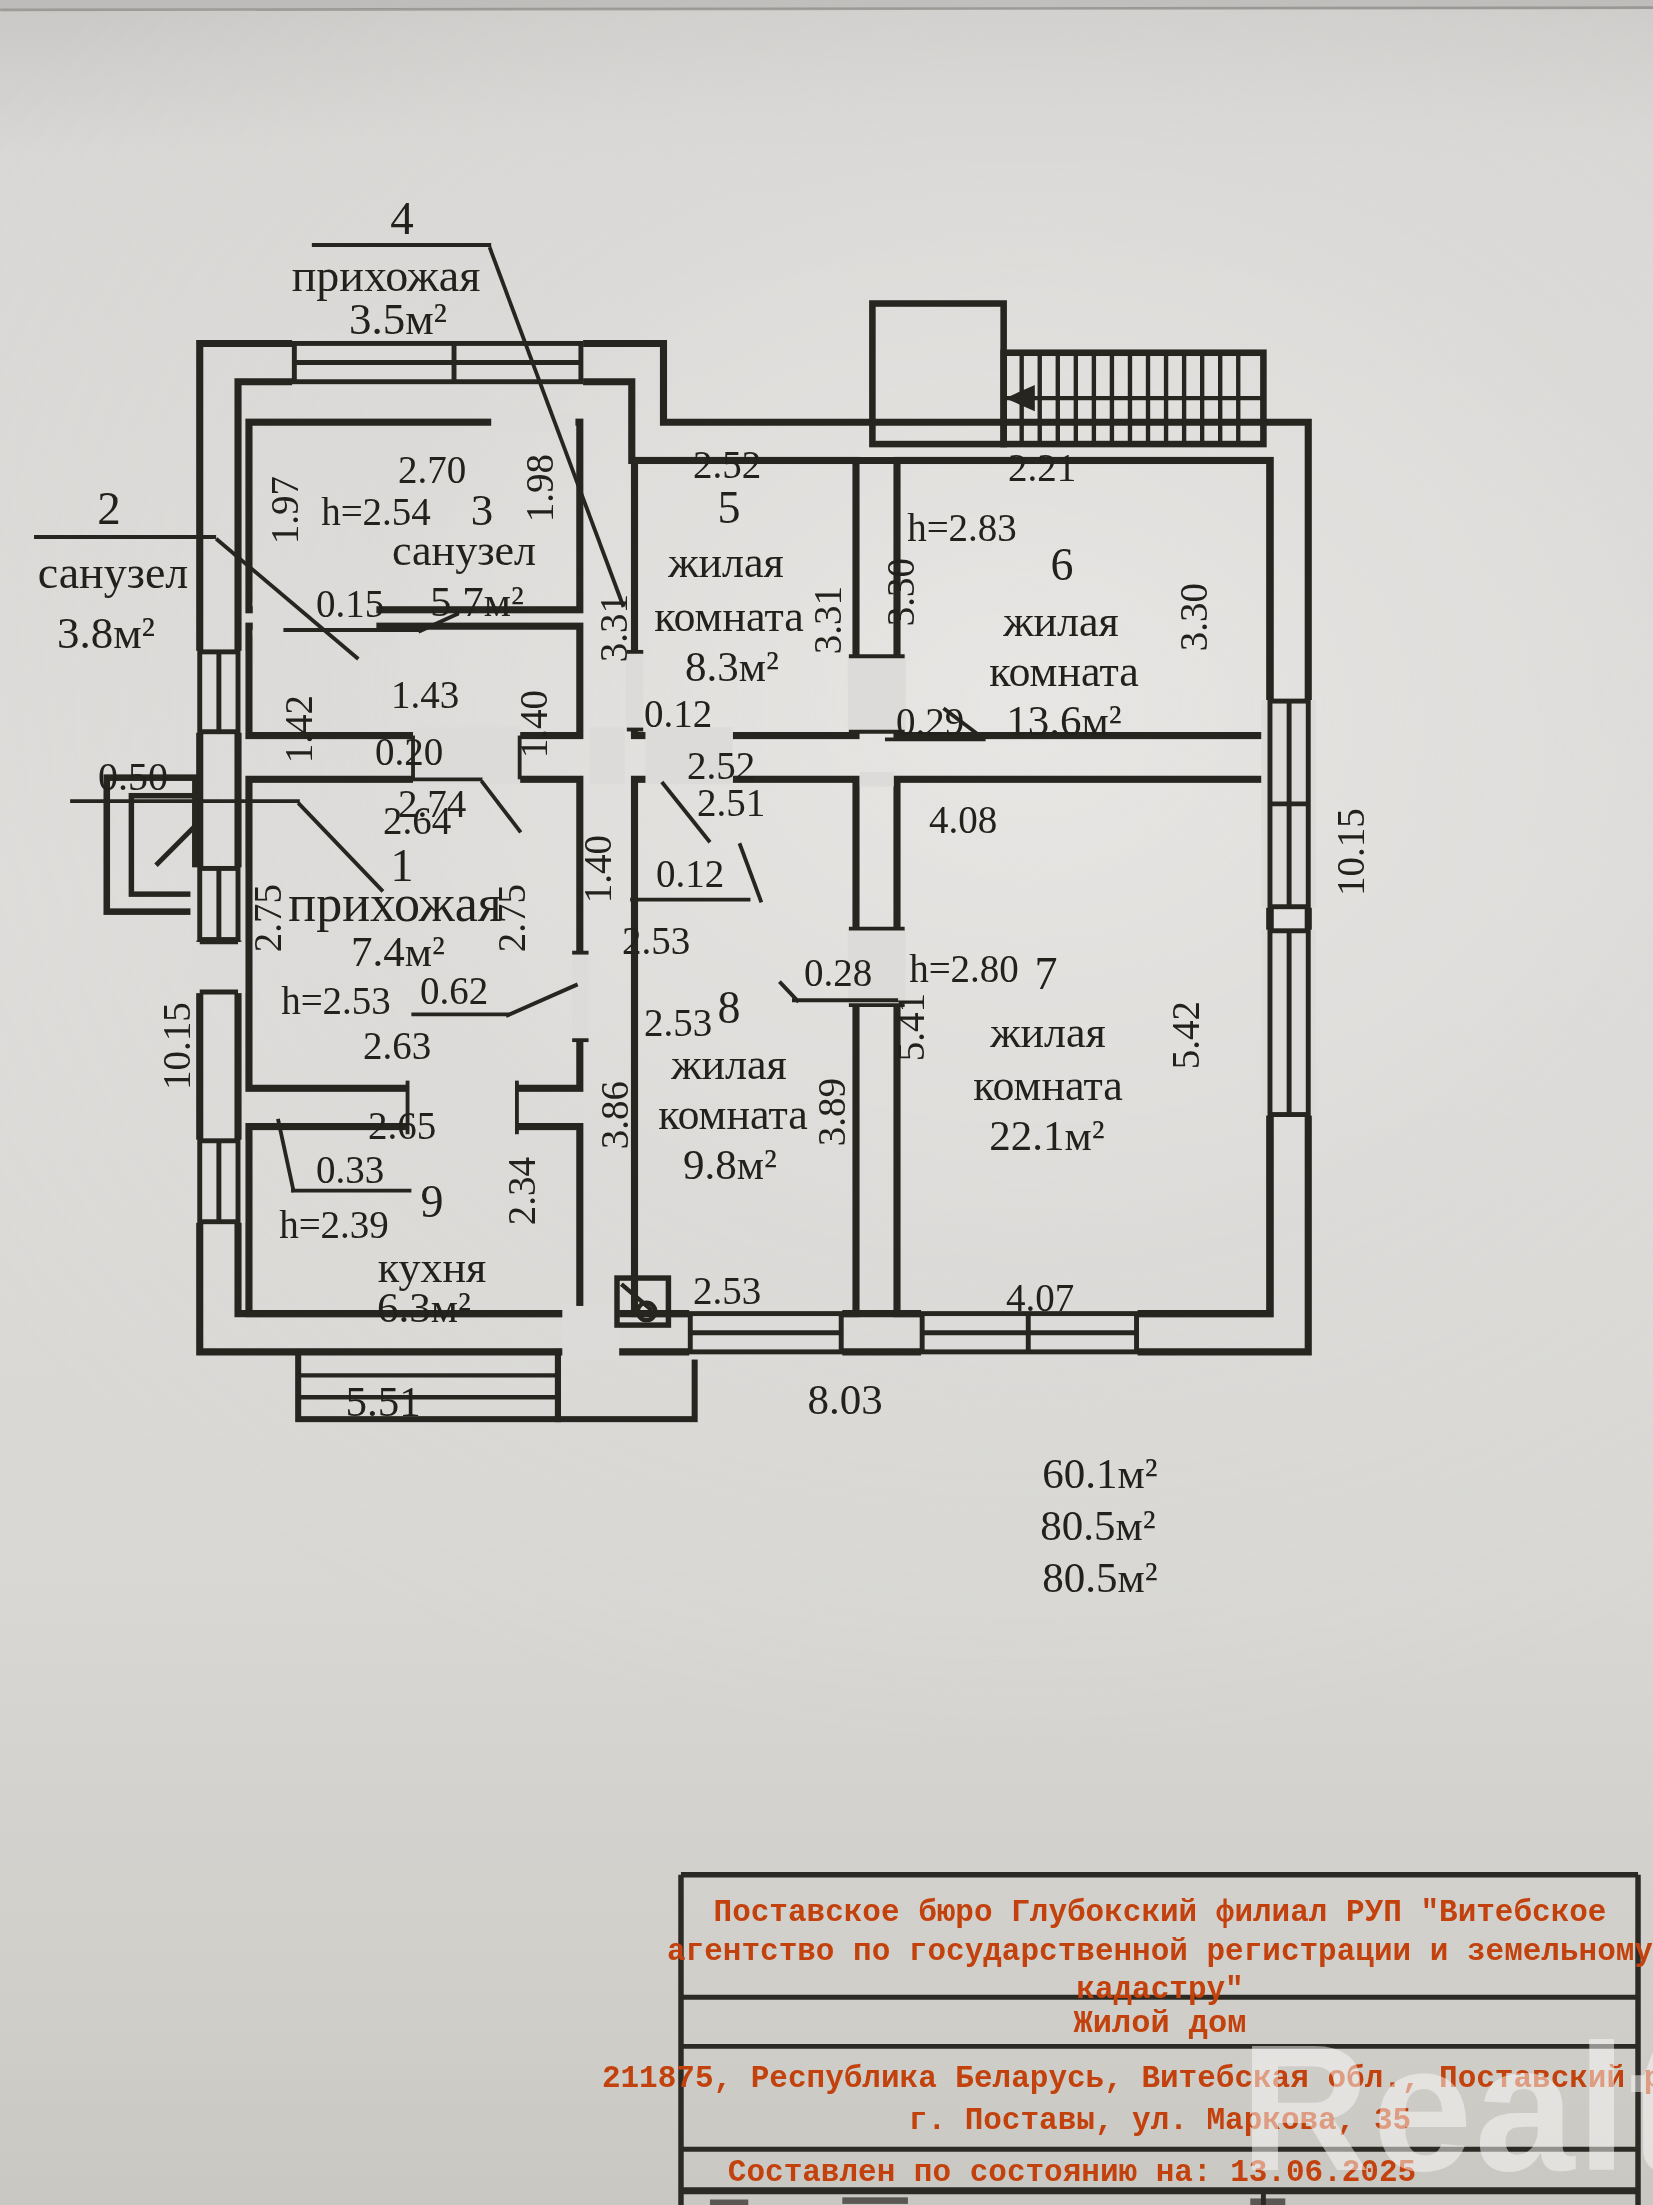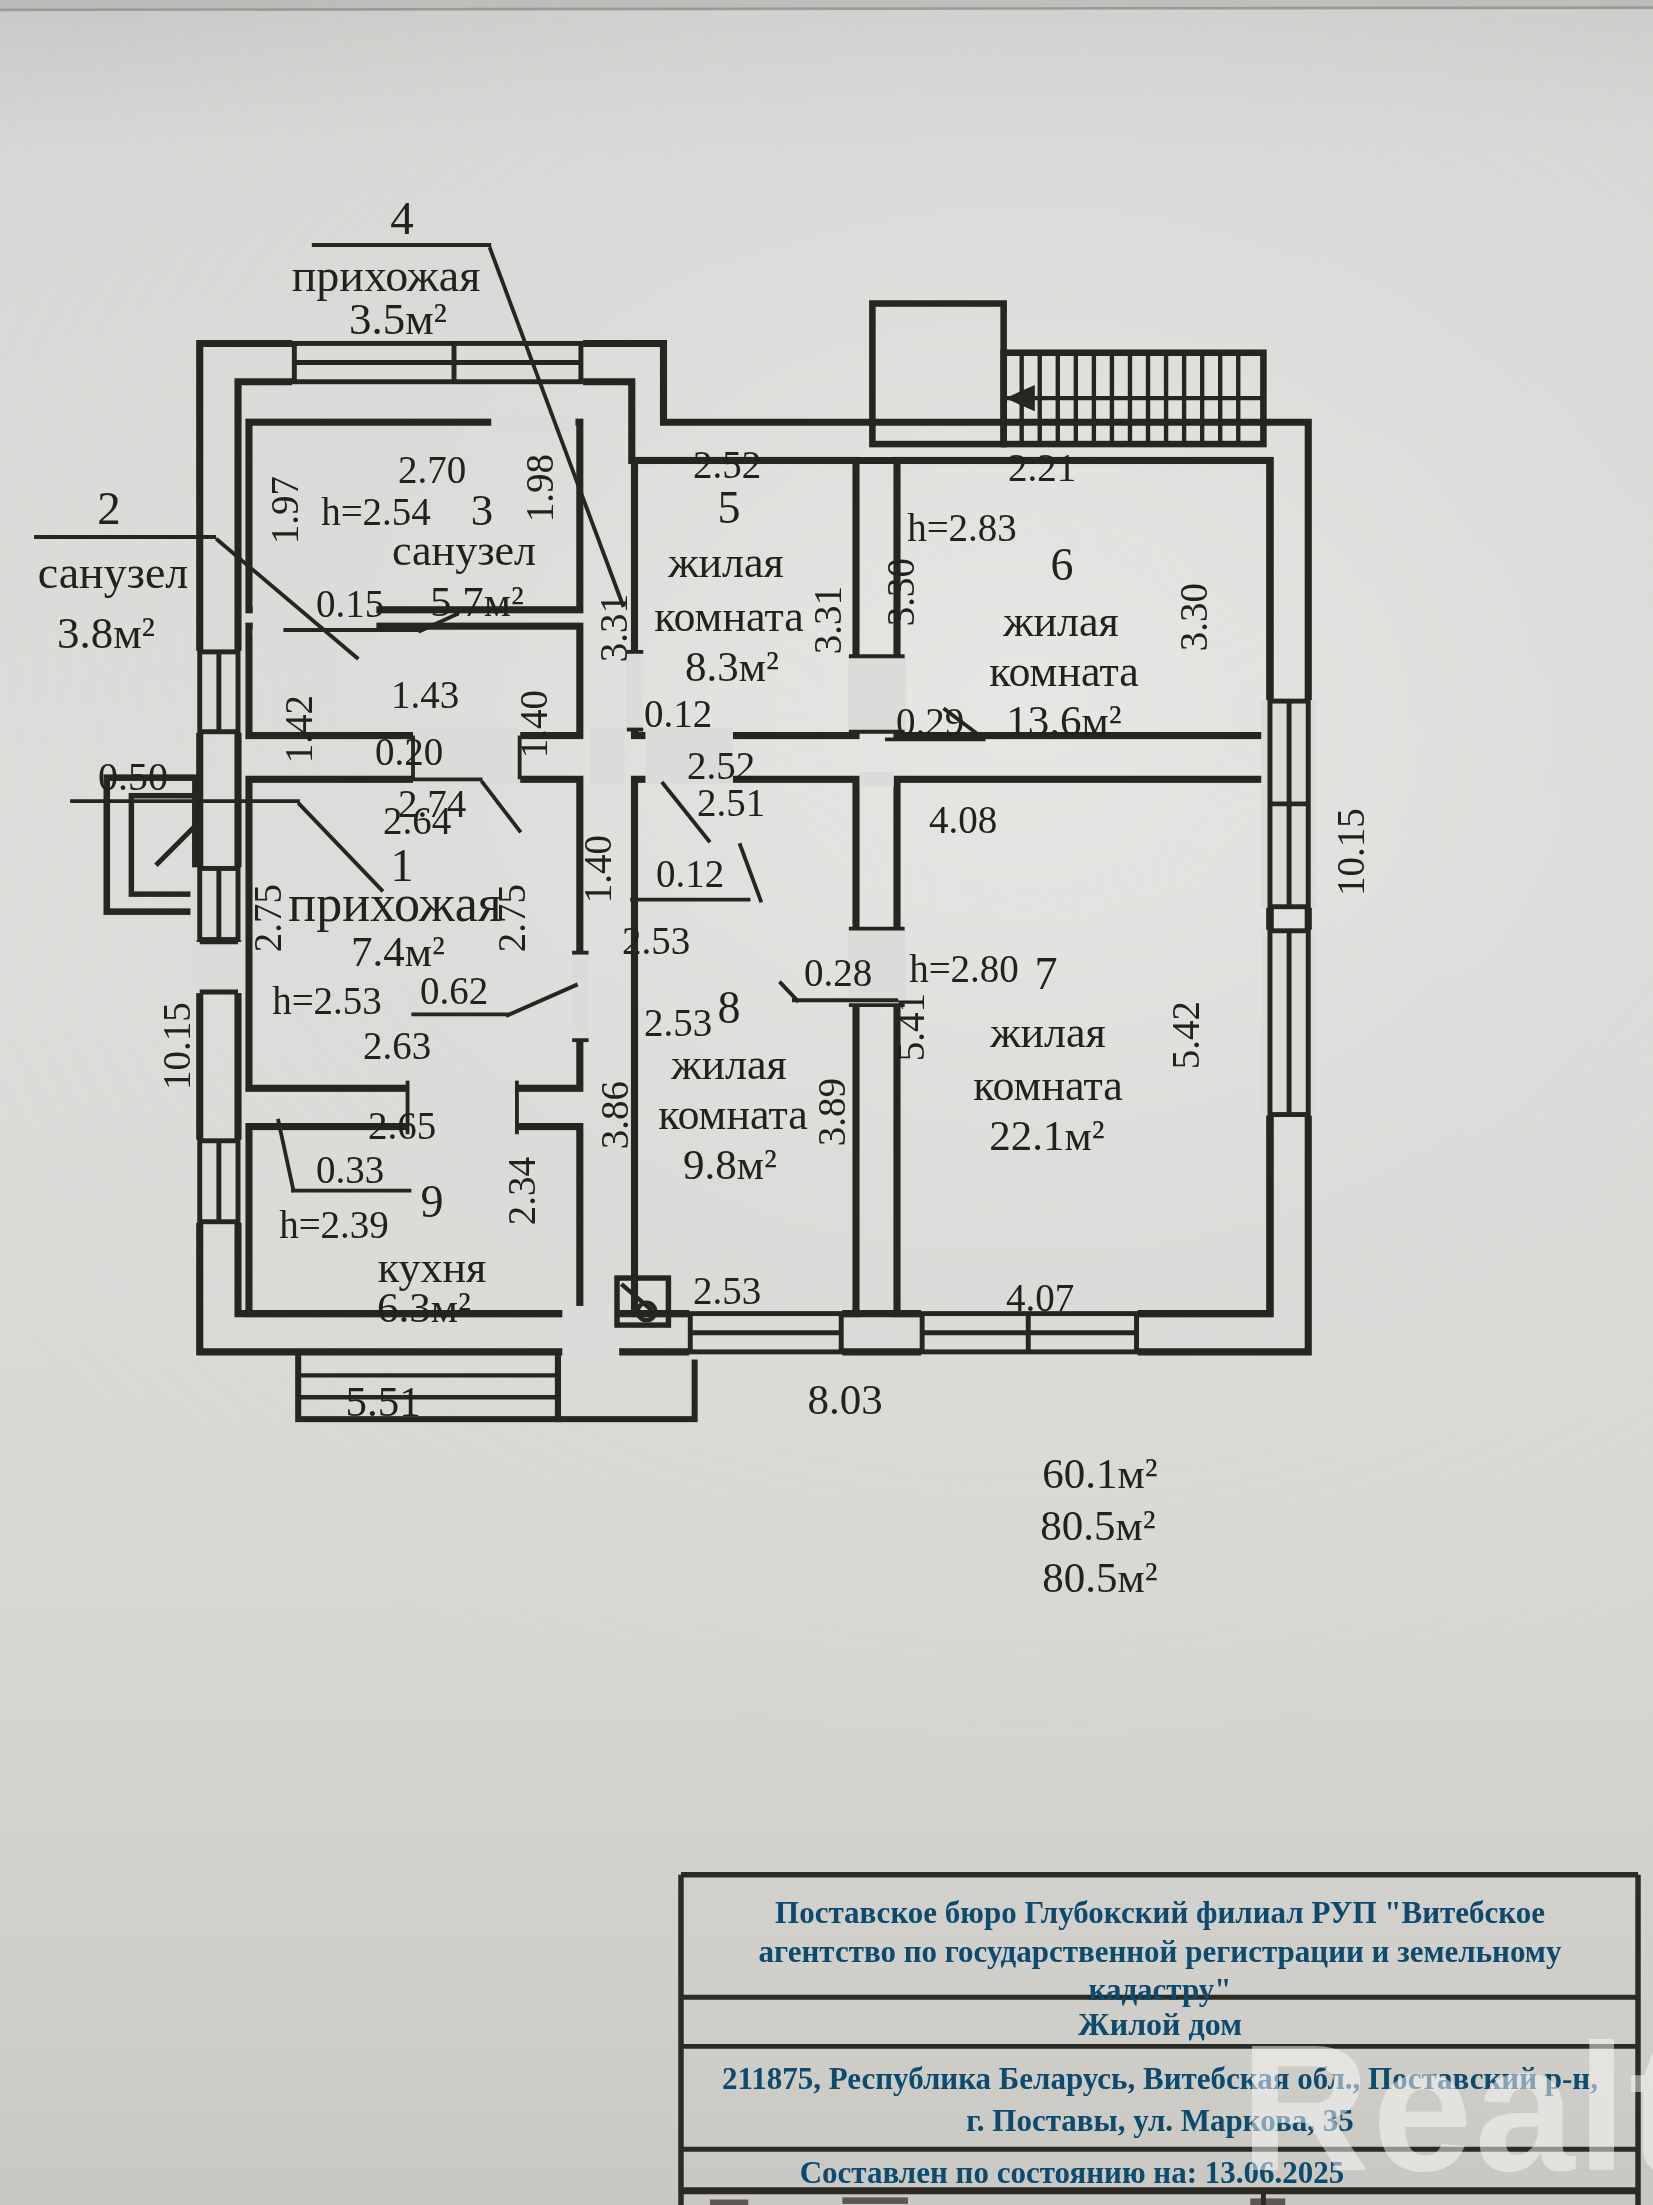--- a/index.html
+++ b/index.html
@@ -9,21 +9,21 @@
       radial-gradient(ellipse 1258px 1039px at 62% 32%, rgba(232,231,229,.9) 0%, rgba(220,219,217,.6) 55%, rgba(205,204,201,0) 100%),
       linear-gradient(180deg,#c9c8c6 0%,#d8d7d5 7%,#dedddb 40%,#d8d7d4 72%,#cfcdc8 93%,#c9c7c1 100%);
     font-family:"Liberation Serif","DejaVu Serif",serif;
   }
   .lbl{
     position:absolute;transform:translate(-50%,-50%);
     color:#22211c;white-space:nowrap;line-height:1;
     font-family:"Liberation Serif","DejaVu Serif",serif;
   }
   .v{transform:translate(-50%,-50%) rotate(-90deg);}
-  .tb{font-weight:bold;color:#0c4a6e;}
+  .tb{font-weight:bold;color:#c2410c;font-family:Liberation Mono, monospace;}
   svg{position:absolute;left:0;top:0;}
   .watermark{
     position:absolute;left:1240px;top:2107px;transform:translateY(-50%);
     font-family:"Liberation Sans","DejaVu Sans",sans-serif;font-weight:bold;
     font-size:180px;color:rgba(250,250,250,0.5);letter-spacing:2.2px;white-space:nowrap;
   }
 </style>
 </head>
 <body>
 
@@ -240,21 +240,21 @@
 <div class="lbl" style="left:690px;top:873px;font-size:39px">0.12</div>
 <div class="lbl" style="left:656px;top:940px;font-size:39px">2.53</div>
 <div class="lbl" style="left:678px;top:1022px;font-size:39px">2.53</div>
 <div class="lbl" style="left:838px;top:972px;font-size:39px">0.28</div>
 <div class="lbl" style="left:964px;top:968px;font-size:39px">h=2.80</div>
 <div class="lbl v" style="left:597px;top:869px;font-size:39px">1.40</div>
 
 <div class="lbl" style="left:402px;top:866px;font-size:46px">1</div>
 <div class="lbl" style="left:395px;top:904px;font-size:52px">прихожая</div>
 <div class="lbl" style="left:398px;top:951px;font-size:43px">7.4м²</div>
-<div class="lbl" style="left:327px;top:1000px;font-size:39px">h=2.53</div>
+<div class="lbl" style="left:336px;top:1000px;font-size:39px">h=2.53</div>
 <div class="lbl" style="left:454px;top:990px;font-size:39px">0.62</div>
 <div class="lbl" style="left:397px;top:1045px;font-size:39px">2.63</div>
 <div class="lbl" style="left:402px;top:1125px;font-size:39px">2.65</div>
 <div class="lbl" style="left:350px;top:1169px;font-size:39px">0.33</div>
 <div class="lbl v" style="left:267px;top:918px;font-size:39px">2.75</div>
 <div class="lbl v" style="left:511px;top:918px;font-size:39px">2.75</div>
 
 <div class="lbl" style="left:334px;top:1224px;font-size:39px">h=2.39</div>
 <div class="lbl" style="left:432px;top:1202px;font-size:46px">9</div>
 <div class="lbl" style="left:432px;top:1268px;font-size:44px">кухня</div>

